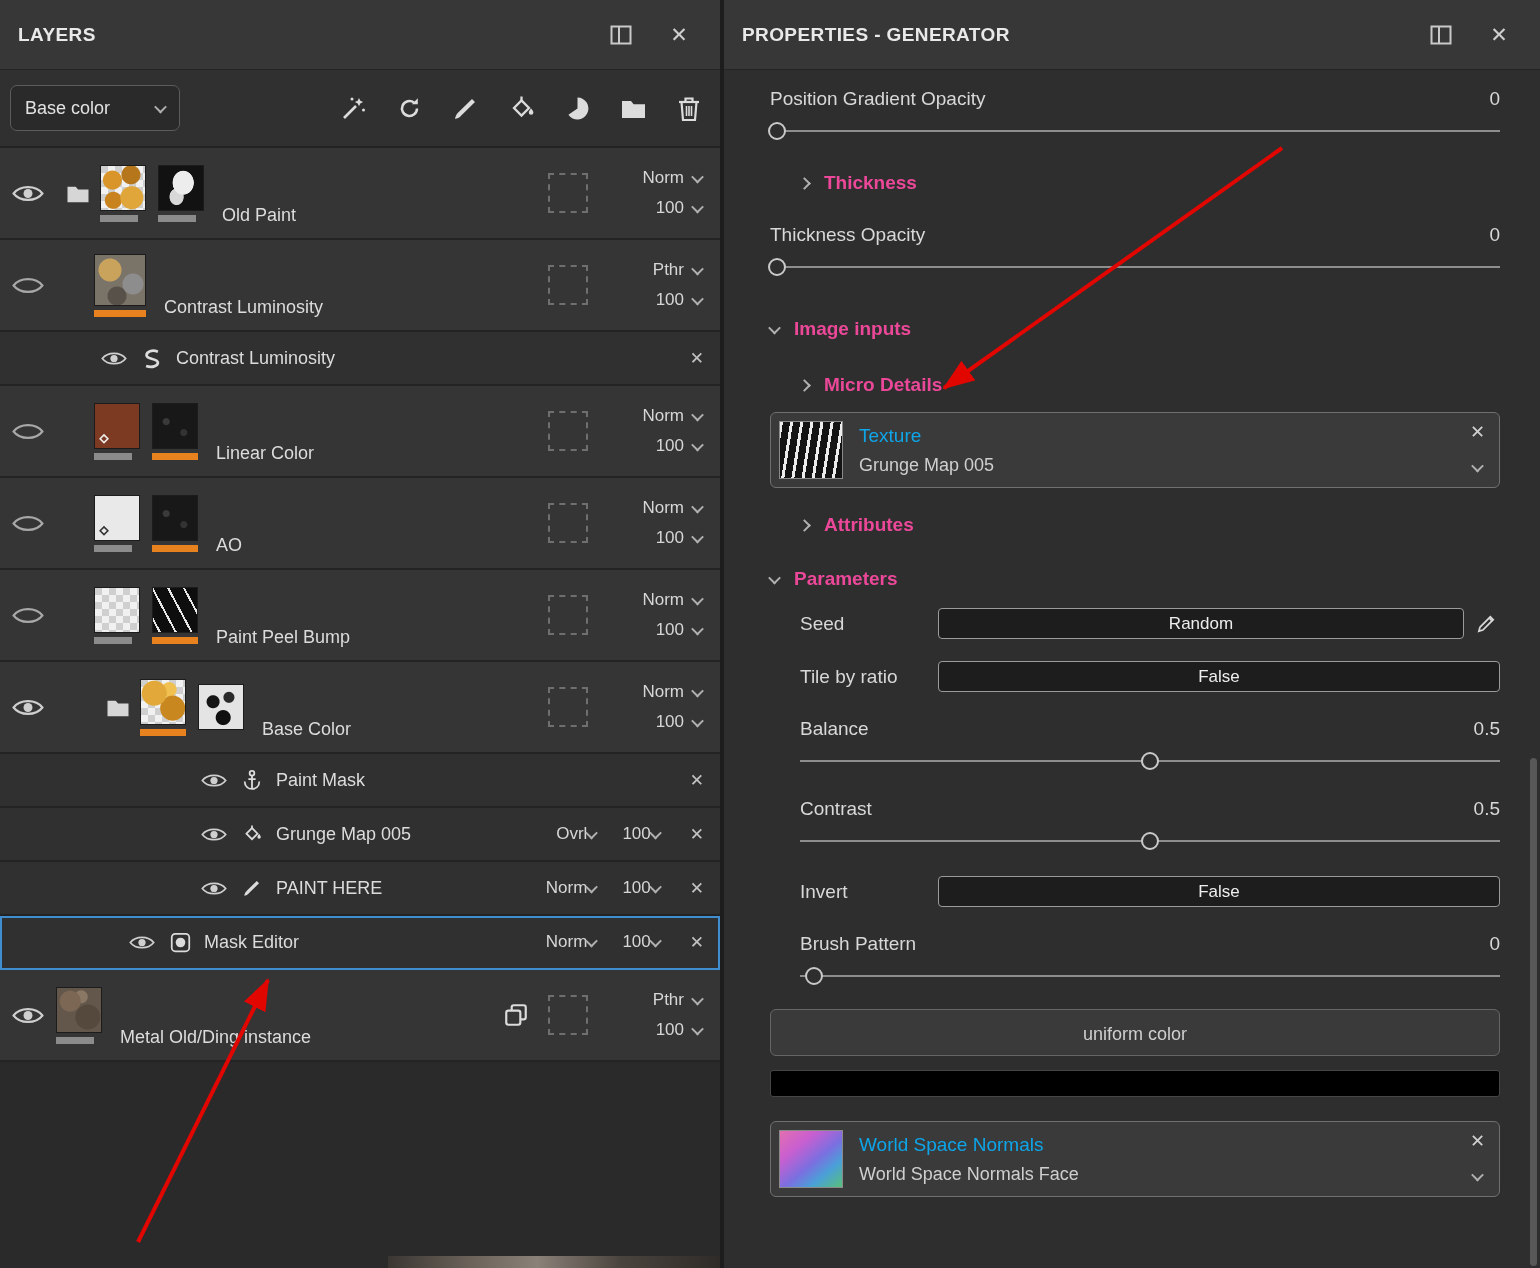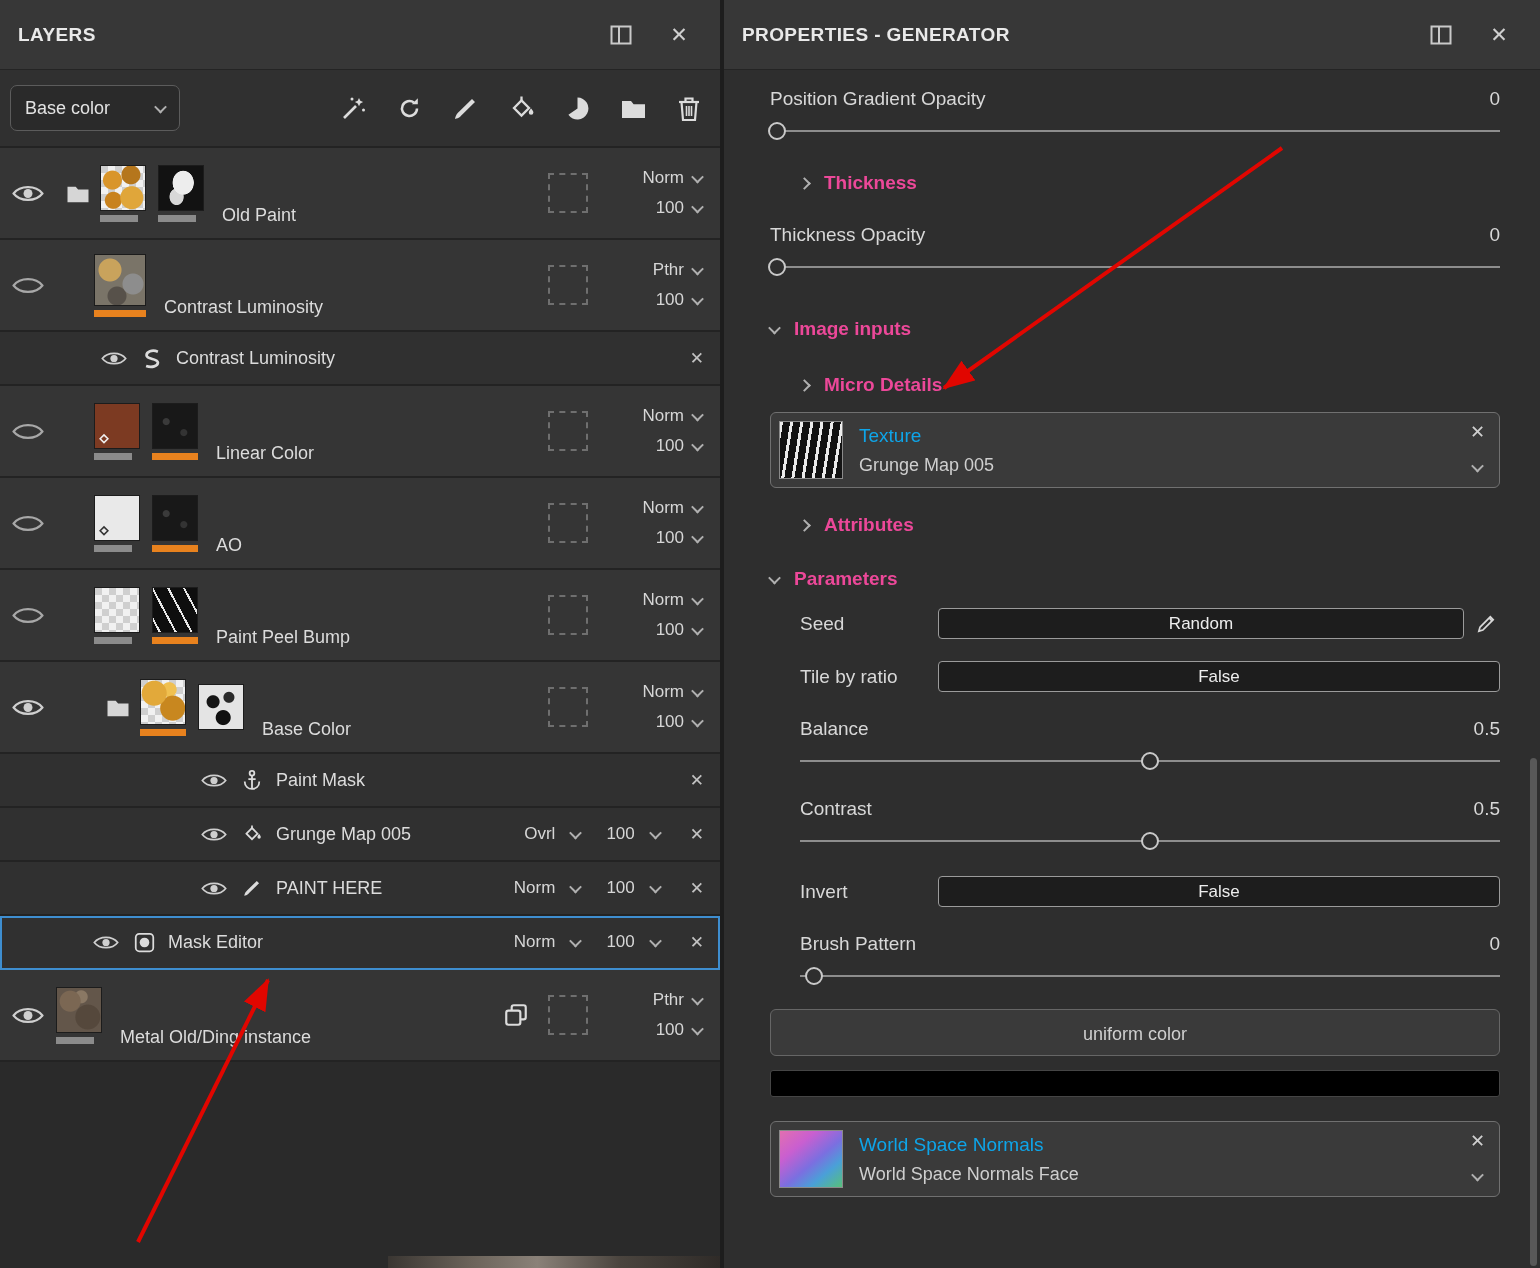--- a/index.html
+++ b/index.html
@@ -40,21 +40,21 @@
   .bar.gray { width:38px; background:#8b8b8b; }
   .bar.orange { width:46px; background:#e8821e; }
   .bar.orange.wide { width:52px; }
   .lname { font-size:18px; color:#dcdcdc; margin-left:6px; white-space:nowrap;margin-top:44px; }
   .flex1 { flex:1; }
   .dashed { width:40px; height:40px; border:2px dashed #6f6f6f; margin-right:18px; flex:0 0 40px; }
   .bcol { width:96px; flex:0 0 96px; display:flex; flex-direction:column; gap:10px; align-items:flex-end; }
   .bsel { display:flex; align-items:center; gap:9px; font-size:17px; color:#d6d6d6; cursor:pointer; }
   .ename { font-size:18px; color:#dcdcdc; margin-left:8px; white-space:nowrap; }
   .eicon { width:32px; display:flex; align-items:center; justify-content:center; }
-  .ebsel { display:flex; align-items:center; gap:16px; font-size:17px; color:#d6d6d6; margin-left:26px; cursor:pointer;justify-content:space-between; }
+  .ebsel { display:flex; align-items:center; gap:0; font-size:17px; color:#d6d6d6; margin-left:26px; cursor:pointer;justify-content:space-between; }
   .ex { margin-left:30px; font-size:17px; color:#c2c2c2; cursor:pointer; }
 
   .chev { width:9px; height:9px; border-right:2px solid #b0b0b0; border-bottom:2px solid #b0b0b0; transform:rotate(45deg) translate(-1px,-1px); display:inline-block; }
 
   
   .checker { background:conic-gradient(#f1f1f1 0 25%, #cfcfcf 0 50%, #f1f1f1 0 75%, #cfcfcf 0) 0 0/14px 14px; }
   .th-oldpaint { background:
       radial-gradient(circle at 26% 32%, #d9952a 0 9px, rgba(0,0,0,0) 10px),
       radial-gradient(circle at 68% 20%, #b5761c 0 9px, rgba(0,0,0,0) 10px),
       radial-gradient(circle at 70% 72%, #e0a63a 0 11px, rgba(0,0,0,0) 12px),
@@ -479,21 +479,21 @@
           <span>Norm</span>
           <span class="chev"></span>
         </span>
       <span class="ebsel">
           <span>100</span>
           <span class="chev"></span>
         </span>
       <span class="ex">✕</span>
     </div>
 
-    <div class="erow sel" style="padding-left:84px">
+    <div class="erow sel" style="padding-left:120px">
       <span class="eyecell sm">
         <svg width="26" height="17" viewBox="0 0 24 16">
             <path d="M1 8 C6 1.5 18 1.5 23 8 C18 14.5 6 14.5 1 8 Z" fill="none" stroke="#cfcfcf" stroke-width="1.6"></path>
             <circle cx="12" cy="8" r="3.4" fill="#cfcfcf"></circle>
           </svg>
       </span>
       <span class="eicon">
         <svg width="21" height="21" viewBox="0 0 24 24">
             <rect x="2" y="2" width="20" height="20" rx="4" fill="none" stroke="#dcdcdc" stroke-width="2"></rect>
             <circle cx="12" cy="12" r="5.5" fill="#dcdcdc"></circle>

